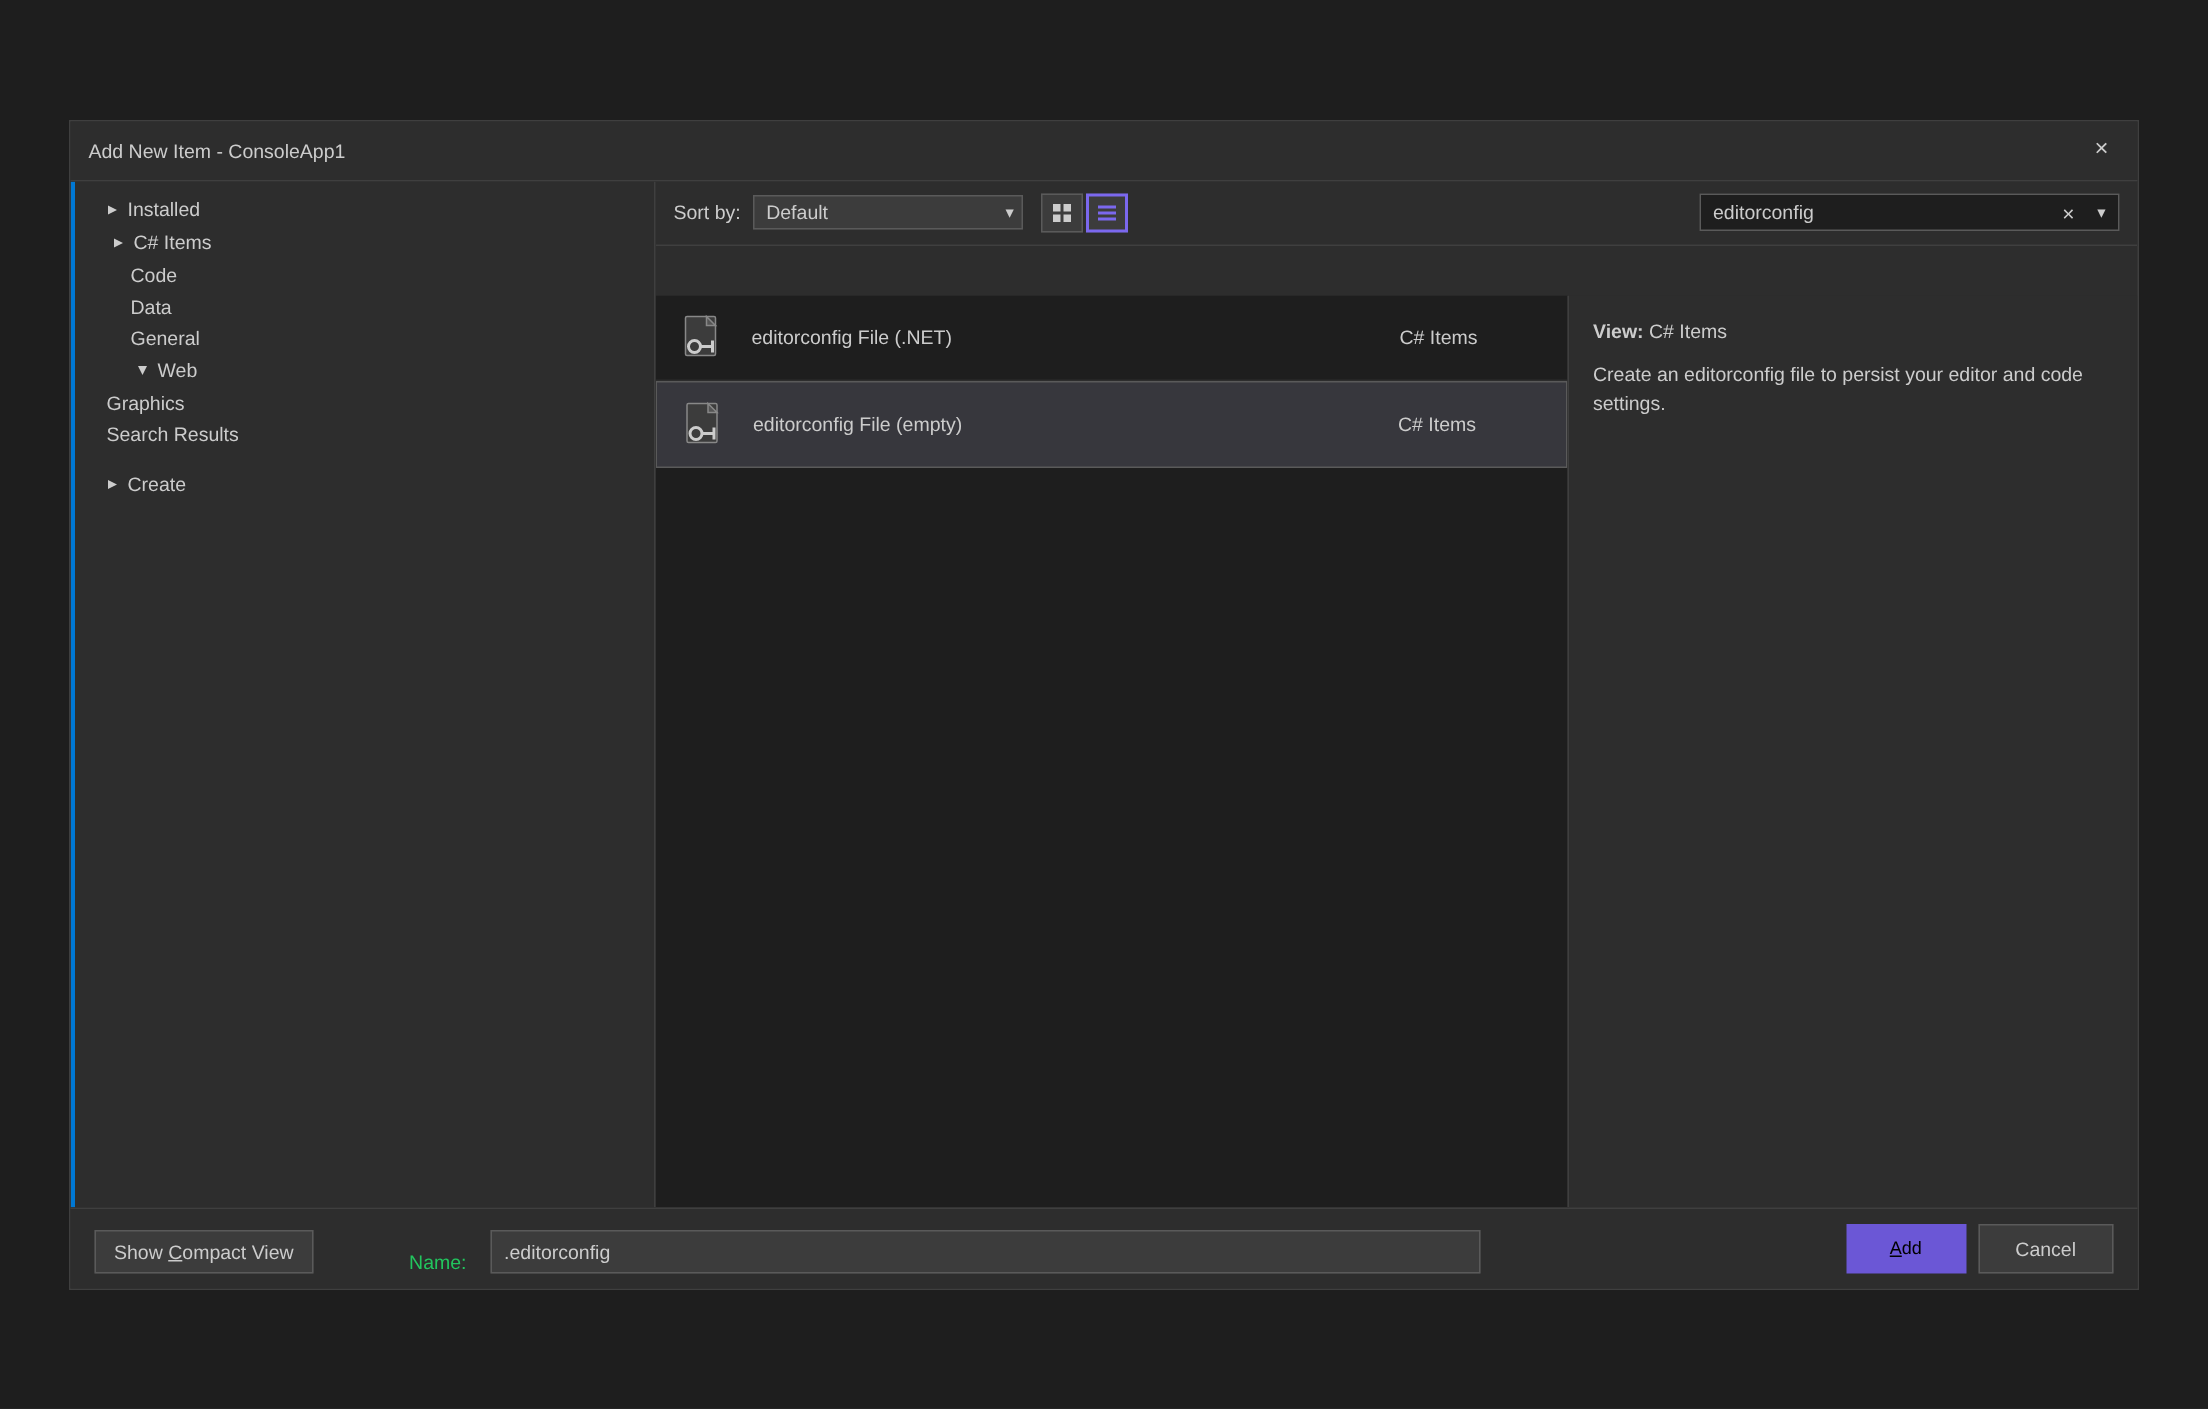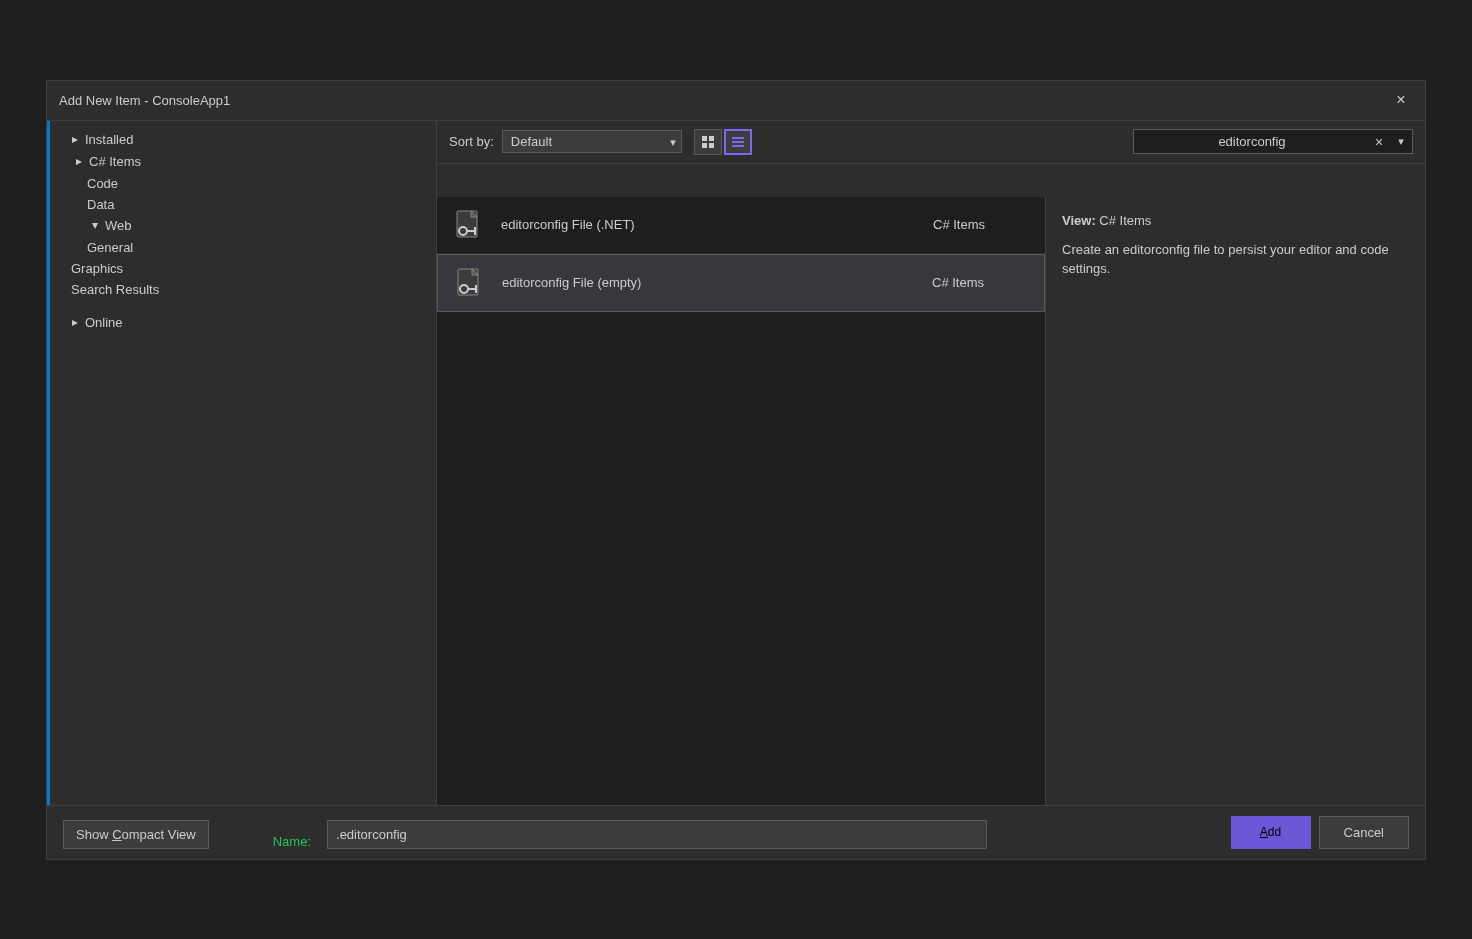--- a/index.html
+++ b/index.html
@@ -181,21 +181,20 @@
     }
 
     .search-input {
       background: #1e1e1e;
       border: 1px solid #5a5a5a;
       color: #cccccc;
       font-size: 13px;
       padding: 4px 50px 4px 8px;
       width: 280px;
       outline: none;
-      text-align: center;
     }
 
     .search-clear-btn {
       position: absolute;
       right: 24px;
       background: none;
       border: none;
       color: #cccccc;
       cursor: pointer;
       font-size: 14px;
@@ -423,47 +422,47 @@
 
       <div class="tree-item tree-item-indent-2">
         <span>Code</span>
       </div>
 
       <div class="tree-item tree-item-indent-2">
         <span>Data</span>
       </div>
 
       <div class="tree-item tree-item-indent-2">
+        <span>General</span>
+      </div>
+
+      <div class="tree-item tree-item-indent-2">
         <span class="tree-arrow">
           <svg viewBox="0 0 10 10">
               <polygon points="2,2 8,2 5,8" fill="#cccccc"></polygon>
             </svg>
         </span>
         <span>Web</span>
       </div>
 
-      <div class="tree-item tree-item-indent-2">
-        <span>General</span>
-      </div>
-
       <div class="tree-item tree-item-indent-1">
         <span>Graphics</span>
       </div>
 
       <div class="tree-item tree-item-indent-1">
         <span>Search Results</span>
       </div>
 
       <div class="tree-item tree-item-indent-0" style="margin-top:12px;">
         <span class="tree-arrow">
           <svg viewBox="0 0 10 10">
               <polygon points="2,2 8,5 2,8" fill="#cccccc"></polygon>
             </svg>
         </span>
-        <span>Online</span>
+        <span>Create</span>
       </div>
     </div>
 
     <div class="main-content">
 
       <div class="toolbar">
         <span class="sort-label">Sort by:</span>
         <div class="sort-dropdown-wrapper">
           <select class="sort-dropdown">
             <option>Default</option>

